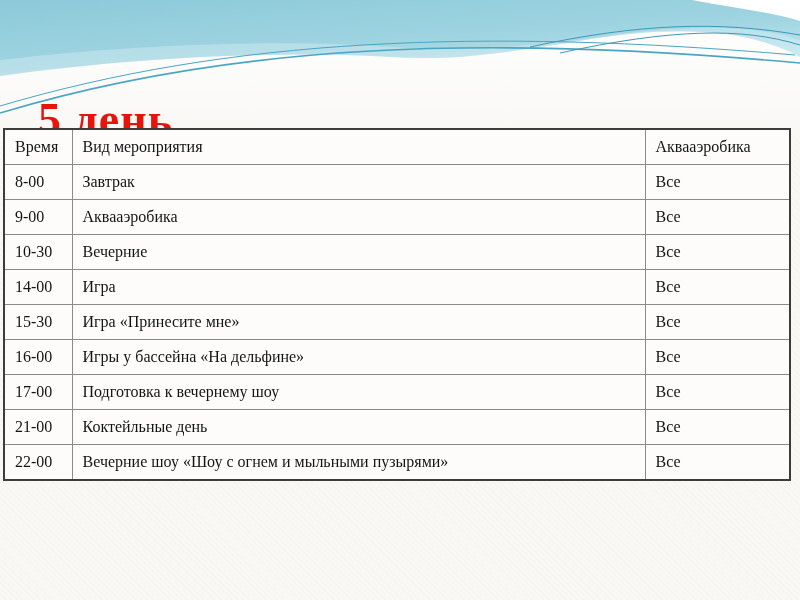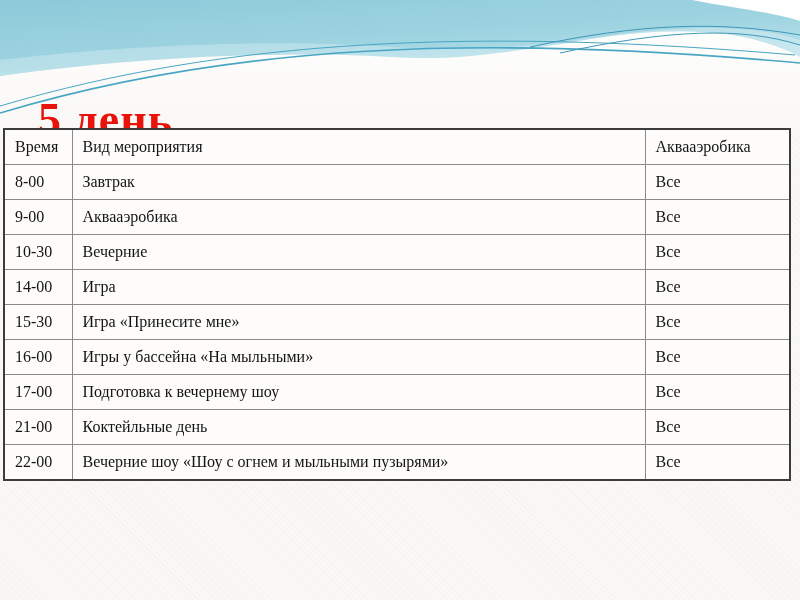--- a/index.html
+++ b/index.html
@@ -137,21 +137,21 @@
     <td>Игра</td>
     <td>Все</td>
   </tr>
   <tr>
     <td>15-30</td>
     <td>Игра «Принесите мне»</td>
     <td>Все</td>
   </tr>
   <tr>
     <td>16-00</td>
-    <td>Игры у бассейна «На мыльными»</td>
+    <td>Игры у бассейна «На дельфине»</td>
     <td>Все</td>
   </tr>
   <tr>
     <td>17-00</td>
     <td>Подготовка  к вечернему шоу</td>
     <td>Все</td>
   </tr>
   <tr>
     <td>21-00</td>
     <td>Коктейльные день</td>

